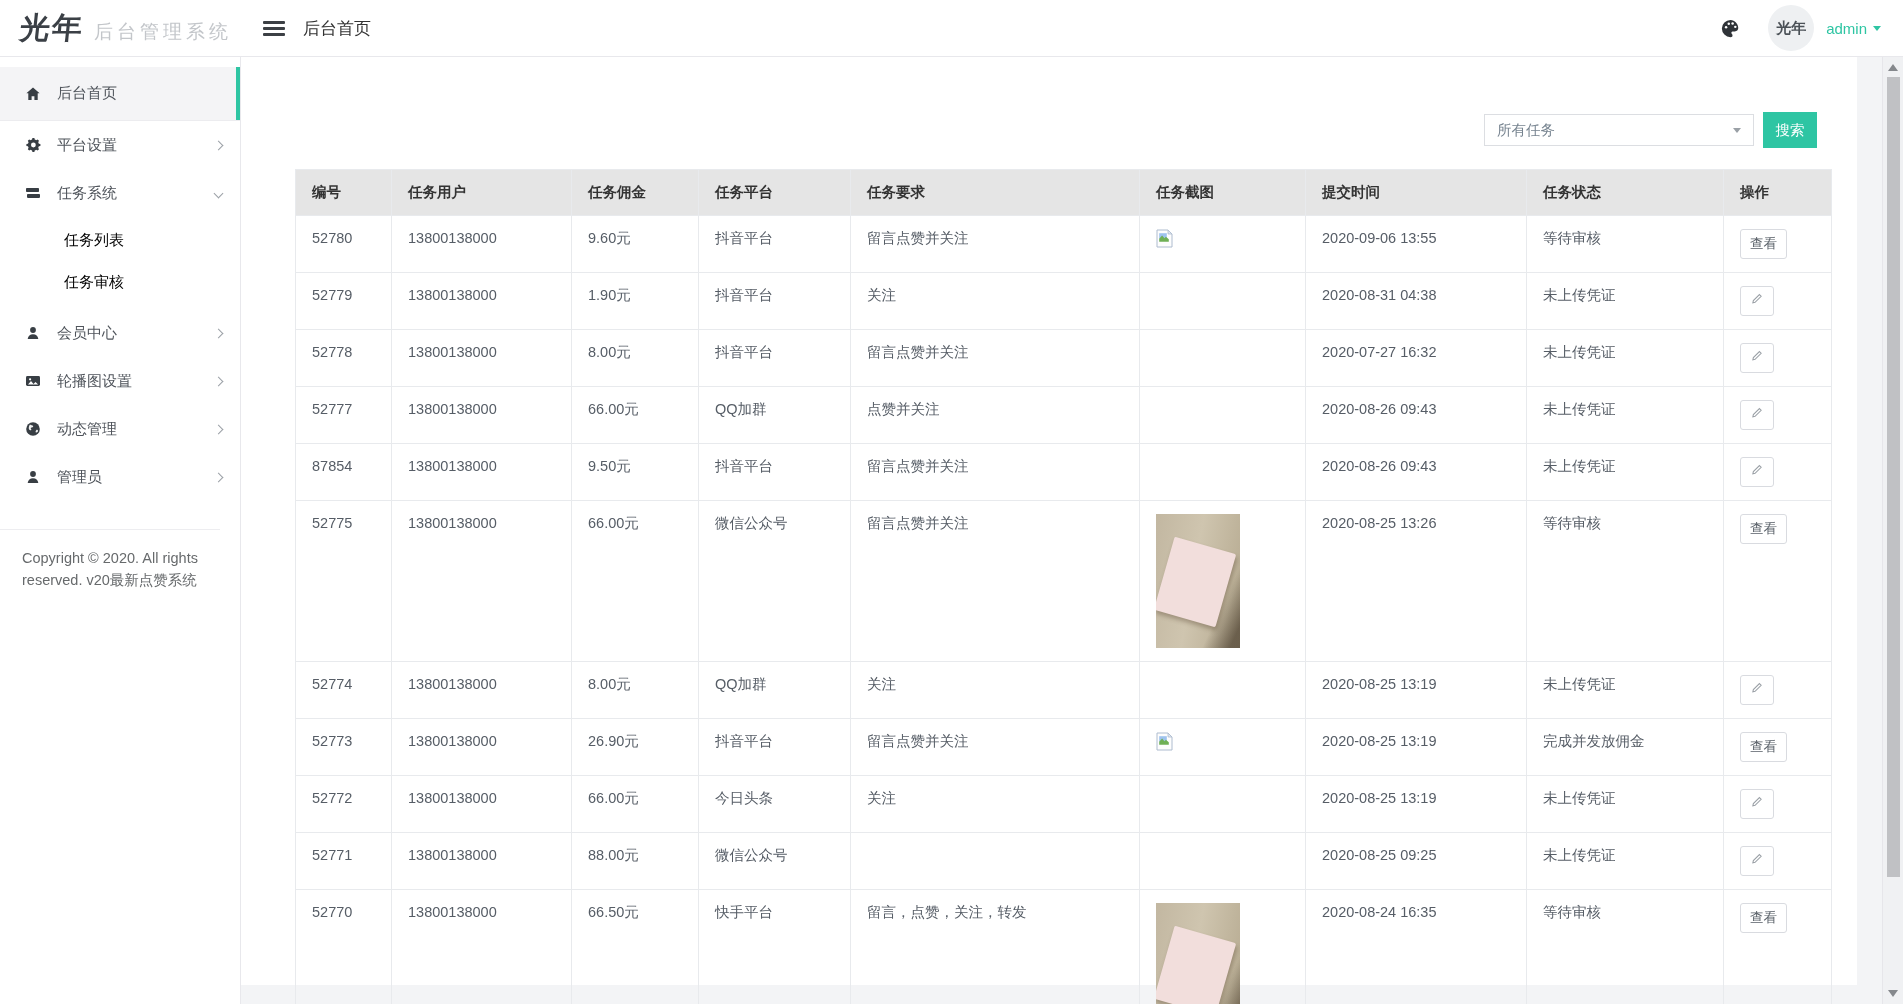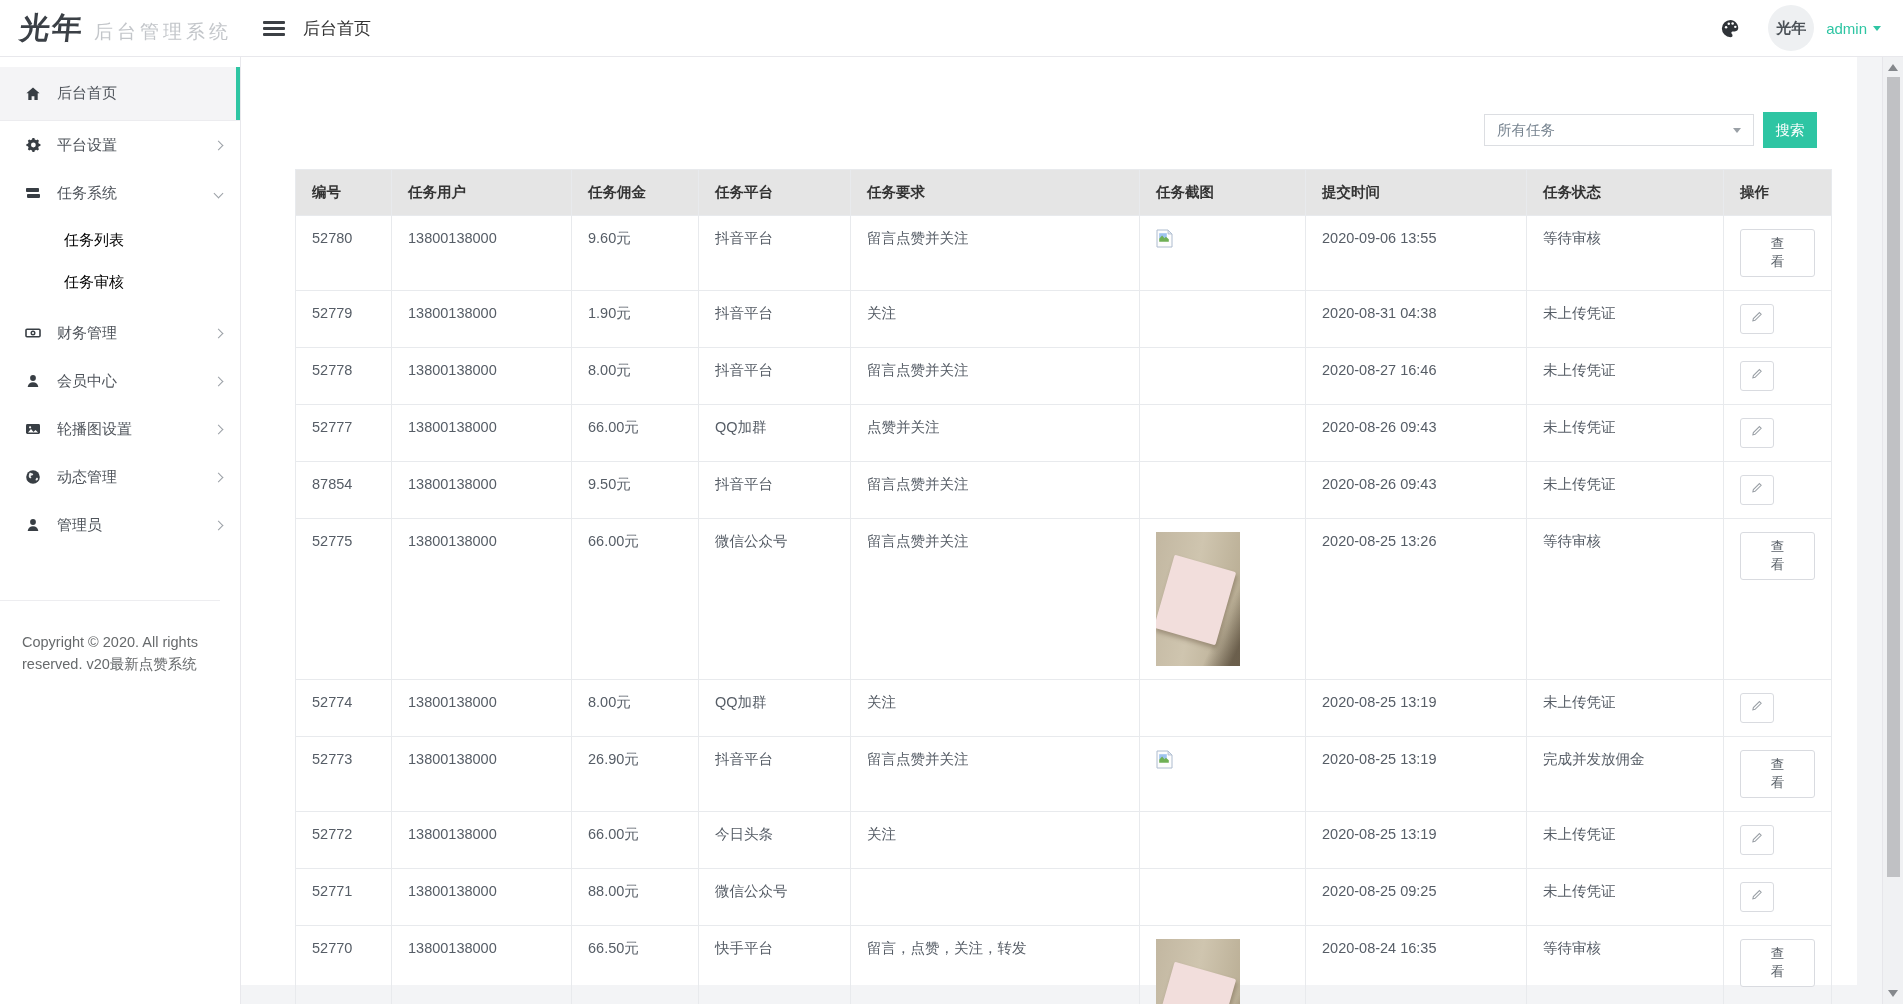--- a/index.html
+++ b/index.html
@@ -32,21 +32,21 @@
     font-size:15px; color:#4f545b; position:relative; cursor:pointer; }
   .side-item.active { background:#f4f4f6; border-bottom:1px solid #ececef; height:54px; }
   .abar { position:absolute; right:0; top:0; bottom:0; width:4px; background:#2ec5a3; }
   .s-icon { width:18px; display:flex; justify-content:center; margin-right:15px; }
   .chev { margin-left:auto; width:7px; height:7px; border-right:1.5px solid #9ba0a6;
     border-bottom:1.5px solid #9ba0a6; }
   .chev-right { transform:rotate(-45deg); }
   .chev-down { transform:rotate(45deg); }
   .submenu { padding:2px 0 6px; }
   .sub-item { height:42px; line-height:42px; padding-left:64px; font-size:15px; color:#000000; cursor:pointer; }
-  .copyright { margin-top:51px; border-top:1px solid #ededf0; padding:30px 22px; font-size:14.5px;
+  .copyright { margin-top:28px; border-top:1px solid #ededf0; padding:17px 22px; font-size:14.5px;
     color:#676a6c; line-height:1.55; width:220px; }
 
   
   .main { position:fixed; top:57px; left:241px; right:0; bottom:0; background:#f3f4f6; z-index:1; }
   .panel { position:absolute; left:0; top:0; width:1616px; height:928px; background:#fff; }
   .filter-row { display:flex; justify-content:flex-end; align-items:center;
     padding-top:55px; padding-right:40px; }
   .select { width:270px; height:32px; border:1px solid #dcdee2; background:#fff; display:flex;
     align-items:center; padding:0 12px; font-size:14.5px; color:#76838f; cursor:pointer; }
   .sel-caret { margin-left:auto; border-left:4px solid transparent; border-right:4px solid transparent;
@@ -59,21 +59,21 @@
   .grid th { border:1px solid #e8eaed; text-align:left; padding:13px 16px; font-size:14.5px;
     font-weight:700; color:#333; background:#e5e5e5; }
   .grid td { border:1px solid #e8eaed; text-align:left; padding:13px 16px; font-size:14.5px;
     color:#565d66; vertical-align:top; line-height:1.25; }
   .photo { width:84px; height:134px; position:relative; overflow:hidden;
     background:linear-gradient(115deg,transparent 74%,rgba(45,33,20,.55) 93%),
                linear-gradient(100deg,#c2b7a1,#cfc5af 45%,#b4a88e); }
   .photo .card { position:absolute; left:7px; top:30px; width:64px; height:76px;
     background:#f2dedc; border-radius:2px; transform:rotate(16deg);
     box-shadow:2px 3px 4px rgba(80,60,40,.35); }
-  .btn-view { padding:5px 27px; background:#fff; border:1px solid #d9dbe0; border-radius:3px;
+  .btn-view { padding:5px 9px; background:#fff; border:1px solid #d9dbe0; border-radius:3px;
     color:#596068; font-size:13.5px; cursor:pointer; font-family:inherit; }
   .btn-edit { width:34px; height:30px; background:#fff; border:1px solid #d9dbe0; border-radius:3px;
     cursor:pointer; display:inline-flex; align-items:center; justify-content:center; }
 
   
   .scrollbar { position:fixed; right:0; top:57px; width:21px; bottom:0; background:#f0f1f3;
     border-left:1px solid #e6e6ea; z-index:40; }
   .sb-thumb { position:absolute; left:4px; width:13px; top:20px; height:800px; background:#c0c1c4; }
   .sb-up { position:absolute; top:7px; left:5px; border-left:5px solid transparent;
     border-right:5px solid transparent; border-bottom:7px solid #85888c; }
@@ -144,30 +144,20 @@
         <span class="s-label">任务系统</span>
         <span class="chev chev-down"></span>
       </div>
       <div class="submenu">
         <div class="sub-item">任务列表</div>
         <div class="sub-item">任务审核</div>
       </div>
       <div class="side-item">
         <span class="s-icon">
           <svg width="16" height="16" viewBox="0 0 16 16">
-            <rect x="1" y="4.2" width="14" height="7.6" rx="1" fill="none" stroke="#383e44" stroke-width="1.6"></rect>
-            <circle cx="8" cy="8" r="1.8" fill="none" stroke="#383e44" stroke-width="1.4"></circle>
-          </svg>
-        </span>
-        <span class="s-label">财务管理</span>
-        <span class="chev chev-right"></span>
-      </div>
-      <div class="side-item">
-        <span class="s-icon">
-          <svg width="16" height="16" viewBox="0 0 16 16">
             <circle cx="8" cy="5" r="2.9" fill="#383e44"></circle>
             <path d="M2.7 14c.3-3 2.4-4.7 5.3-4.7s5 1.7 5.3 4.7z" fill="#383e44"></path>
           </svg>
         </span>
         <span class="s-label">会员中心</span>
         <span class="chev chev-right"></span>
       </div>
       <div class="side-item">
         <span class="s-icon">
           <svg width="16" height="16" viewBox="0 0 16 16">
@@ -270,21 +260,21 @@
                   </svg></span>
               </button></td>
           </tr>
           <tr>
             <td>52778</td>
             <td>13800138000</td>
             <td>8.00元</td>
             <td>抖音平台</td>
             <td>留言点赞并关注</td>
             <td></td>
-            <td>2020-08-27 16:46</td>
+            <td>2020-07-27 16:32</td>
             <td>未上传凭证</td>
             <td><button class="btn-edit">
                 <span><svg width="13" height="13" viewBox="0 0 16 16">
                     <path d="M10.4 1.9l2.1 2.1L5 11.5l-2.7.6.6-2.7z" fill="none" stroke="#9aa0a6" stroke-width="1.3"></path>
                   </svg></span>
               </button></td>
           </tr>
           <tr>
             <td>52777</td>
             <td>13800138000</td>

